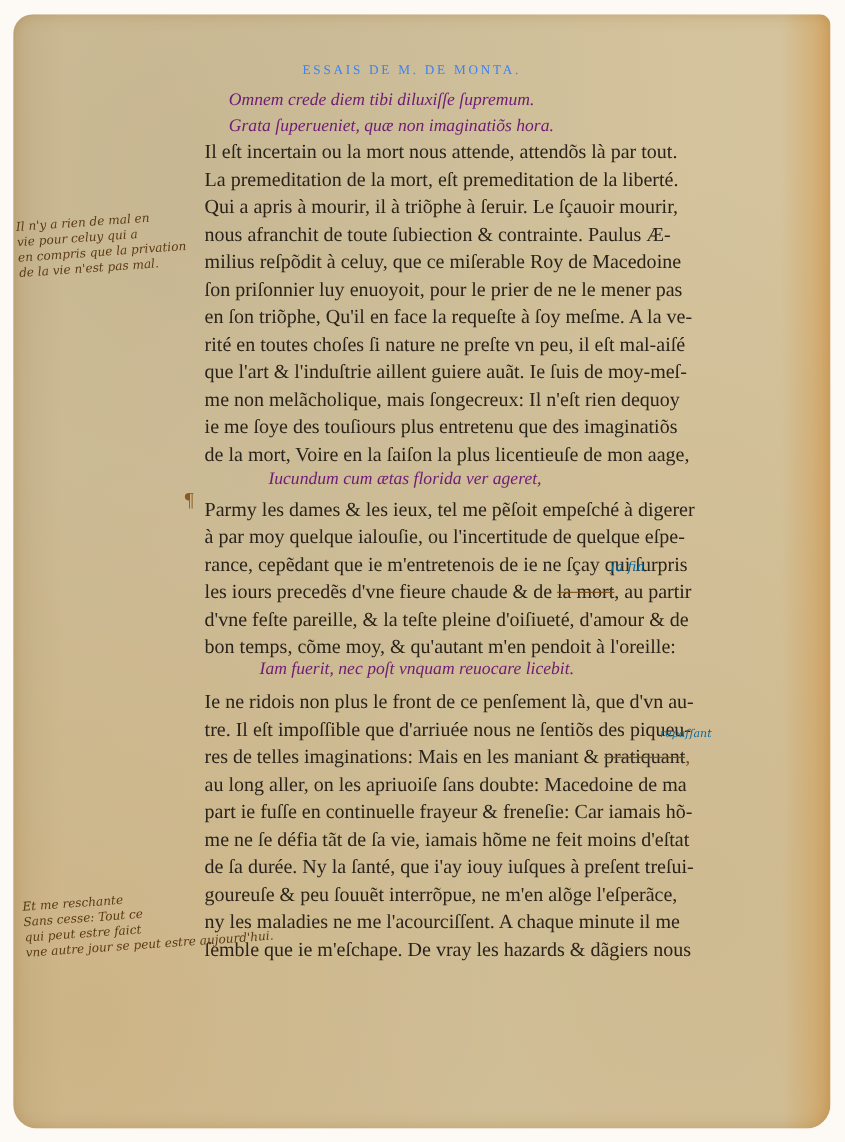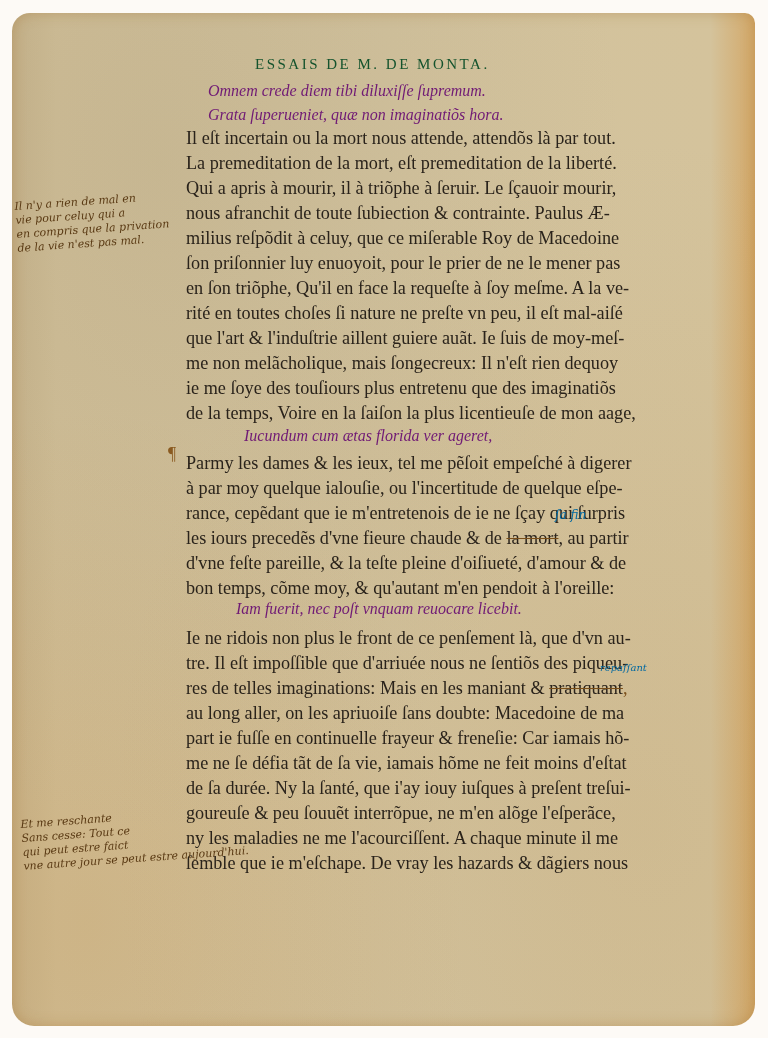--- a/index.html
+++ b/index.html
@@ -14,22 +14,22 @@
     left: 12px; top: 13px; width: 743px; height: 1013px;
     background:
       radial-gradient(ellipse at 20% 15%, rgba(150,140,110,0.18), transparent 55%),
       radial-gradient(ellipse at 85% 80%, rgba(180,140,80,0.15), transparent 60%),
       radial-gradient(ellipse at 10% 90%, rgba(190,140,70,0.22), transparent 40%),
       linear-gradient(90deg, #c8b48c 0%, #d1bf98 6%, #d2c29d 50%, #d4c39c 94%, #d3a868 100%);
     border-radius: 18px 10px 22px 22px;
     box-shadow: inset 0 0 14px rgba(160,110,40,0.35);
   }
   .header {
-    position: absolute; left: 255px; top: 56px;
-    font-size: 15px; letter-spacing: 2.5px; color: #14532d;
+    position: absolute; left: 275px; top: 56px;
+    font-size: 12px; letter-spacing: 2.5px; color: #3b82f6;
   }
   .verse {
     position: absolute; font-style: italic; font-size: 16px; color: #701a75;
     white-space: nowrap;
   }
   .body-text {
     position: absolute; left: 186px; top: 127px; width: 492px;
     color: #2a231b; font-size: 18.2px;
   }
   .line {
@@ -68,21 +68,21 @@
   <div class="line" style="top:25px">La premeditation de la mort, eſt premeditation de la liberté.</div>
   <div class="line" style="top:50px">Qui a apris à mourir, il à triõphe à ſeruir. Le ſçauoir mourir,</div>
   <div class="line" style="top:75px">nous afranchit de toute ſubiection &amp; contrainte. Paulus Æ-</div>
   <div class="line" style="top:100px">milius reſpõdit à celuy, que ce miſerable Roy de Macedoine</div>
   <div class="line" style="top:125px">ſon priſonnier luy enuoyoit, pour le prier de ne le mener pas</div>
   <div class="line" style="top:150px">en ſon triõphe, Qu'il en face la requeſte à ſoy meſme. A la ve-</div>
   <div class="line" style="top:175px">rité en toutes choſes ſi nature ne preſte vn peu, il eſt mal-aiſé</div>
   <div class="line" style="top:200px">que l'art &amp; l'induſtrie aillent guiere auãt. Ie ſuis de moy-meſ-</div>
   <div class="line" style="top:225px">me non melãcholique, mais ſongecreux: Il n'eſt rien dequoy</div>
   <div class="line" style="top:250px">ie me ſoye des touſiours plus entretenu que des imaginatiõs</div>
-  <div class="line" style="top:275px">de la temps, Voire en la ſaiſon la plus licentieuſe de mon aage,</div>
+  <div class="line" style="top:275px">de la mort, Voire en la ſaiſon la plus licentieuſe de mon aage,</div>
 
   <div class="line" style="top:325px">Parmy les dames &amp; les ieux, tel me pẽſoit empeſché à digerer</div>
   <div class="line" style="top:350px">à par moy quelque ialouſie, ou l'incertitude de quelque eſpe-</div>
   <div class="line" style="top:375px">rance, cepẽdant que ie m'entretenois de ie ne ſçay qui ſurpris</div>
   <div class="line" style="top:400px">
     <span>les iours precedẽs d'vne fieure chaude &amp; de</span>
     <span class="strike">la mort</span><span>, au partir</span>
   </div>
   <div class="line" style="top:425px">d'vne feſte pareille, &amp; la teſte pleine d'oiſiueté, d'amour &amp; de</div>
   <div class="line" style="top:450px">bon temps, cõme moy, &amp; qu'autant m'en pendoit à l'oreille:</div>

